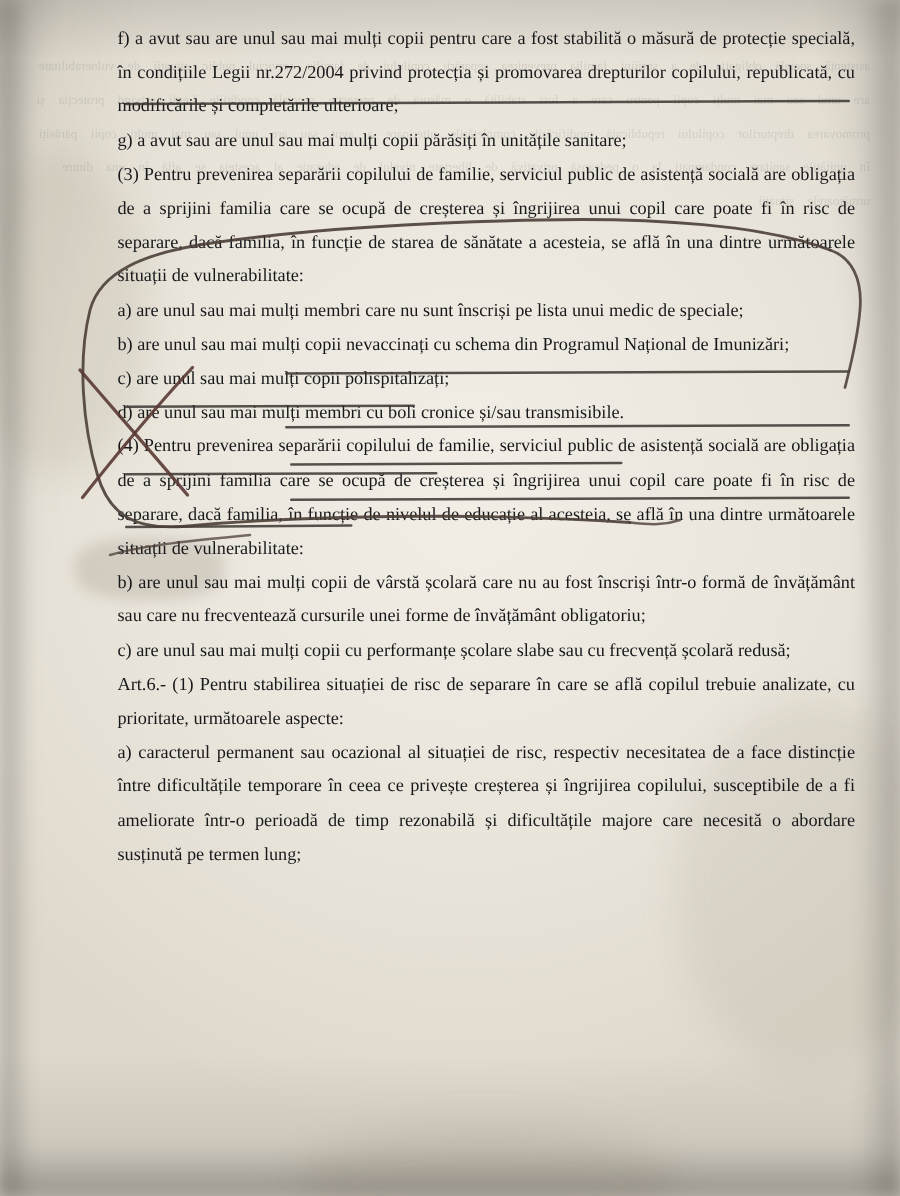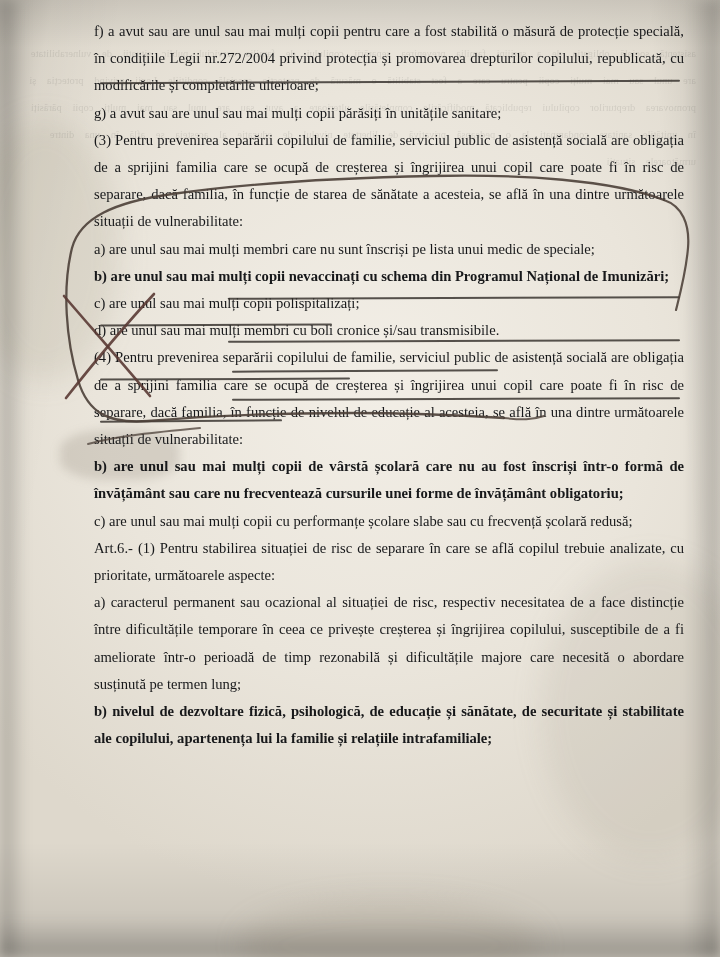--- a/index.html
+++ b/index.html
@@ -67,21 +67,21 @@
   }
   .text-layer p {
     margin: 0;
     text-indent: 0;
   }
   .ind-f   { text-indent: 124px; }
   .ind-g   { text-indent: 128px; }
   .ind-h   { text-indent: 128px; }
   .ind-3   { text-indent: 86px; }
   .ind-a   { text-indent: 124px; }
-  .ind-b   { text-indent: 124px; font-weight: bold; }
+  .ind-b   { text-indent: 124px; }
   .ind-c   { text-indent: 128px; }
   .ind-d   { text-indent: 128px; }
   .ind-4   { text-indent: 92px; }
   .ind-art { text-indent: 62px; }
   b { font-weight: 400; }
 
   
   .ink {
     position: absolute;
     pointer-events: none;
@@ -128,21 +128,20 @@
     <p class="ind-3">(3)   Pentru prevenirea separării copilului de familie, serviciul public de asistență socială are obligația de a sprijini familia care se ocupă de creșterea și îngrijirea unui copil care poate fi în risc de separare, dacă familia, în funcție de starea de sănătate a acesteia, se află în una dintre următoarele situații de vulnerabilitate:</p>
     <p class="ind-a">a)  are unul sau mai mulți membri care nu sunt înscriși pe lista unui medic de speciale;</p>
     <p class="ind-b">b)  are unul sau mai mulți copii nevaccinați cu schema din Programul Național de Imunizări;</p>
     <p class="ind-c">c)  are unul sau mai mulți copii polispitalizați;</p>
     <p class="ind-d">d)  are unul sau mai mulți membri cu boli cronice și/sau transmisibile.</p>
     <p class="ind-4">(4)   Pentru prevenirea separării copilului de familie, serviciul public de asistență socială are obligația de a sprijini familia care se ocupă de creșterea și îngrijirea unui copil care poate fi în risc de separare, dacă familia, în funcție de nivelul de educație al acesteia, se află în una dintre următoarele situații de vulnerabilitate:</p>
     <p class="ind-b">b)  are unul sau mai mulți copii de vârstă școlară care nu au fost înscriși într-o formă de învățământ sau care nu frecventează cursurile unei forme de învățământ obligatoriu;</p>
     <p class="ind-c">c)  are unul sau mai mulți copii cu performanțe școlare slabe sau cu frecvență școlară redusă;</p>
     <p class="ind-art"><b>Art.6.-</b> <span>(1)  Pentru stabilirea situației de risc de separare în care se află copilul trebuie analizate, cu prioritate, următoarele aspecte:</span></p>
     <p class="ind-a">a)  caracterul permanent sau ocazional al situației de risc, respectiv necesitatea de a face distincție între dificultățile temporare în ceea ce privește creșterea și îngrijirea copilului, susceptibile de a fi ameliorate într-o perioadă de timp rezonabilă și dificultățile majore care necesită o abordare susținută pe termen lung;</p>
-    <p class="ind-b">b)  nivelul de dezvoltare fizică, psihologică, de educație și sănătate, de securitate și stabilitate ale copilului, apartenența lui la familie și relațiile intrafamiliale;</p>
   </div>
 
   <div class="pen-line" style="left:100px; top:81px; width:580px; transform:rotate(-0.25deg);"></div>
   <div class="pen-line" style="left:228px; top:297px; width:452px; transform:rotate(-0.2deg);"></div>
   <div class="pen-line" style="left:100px; top:324px; width:232px; transform:rotate(-0.2deg);"></div>
   <div class="pen-line" style="left:228px; top:340px; width:452px; transform:rotate(-0.2deg);"></div>
   <div class="pen-line" style="left:100px; top:378px; width:250px; transform:rotate(-0.2deg);"></div>
   <div class="pen-line" style="left:232px; top:370px; width:266px; transform:rotate(-0.3deg);"></div>
   <div class="pen-line" style="left:232px; top:398px; width:448px; transform:rotate(-0.2deg);"></div>
   <div class="pen-line" style="left:100px; top:420px; width:182px; transform:rotate(-0.4deg);"></div>

